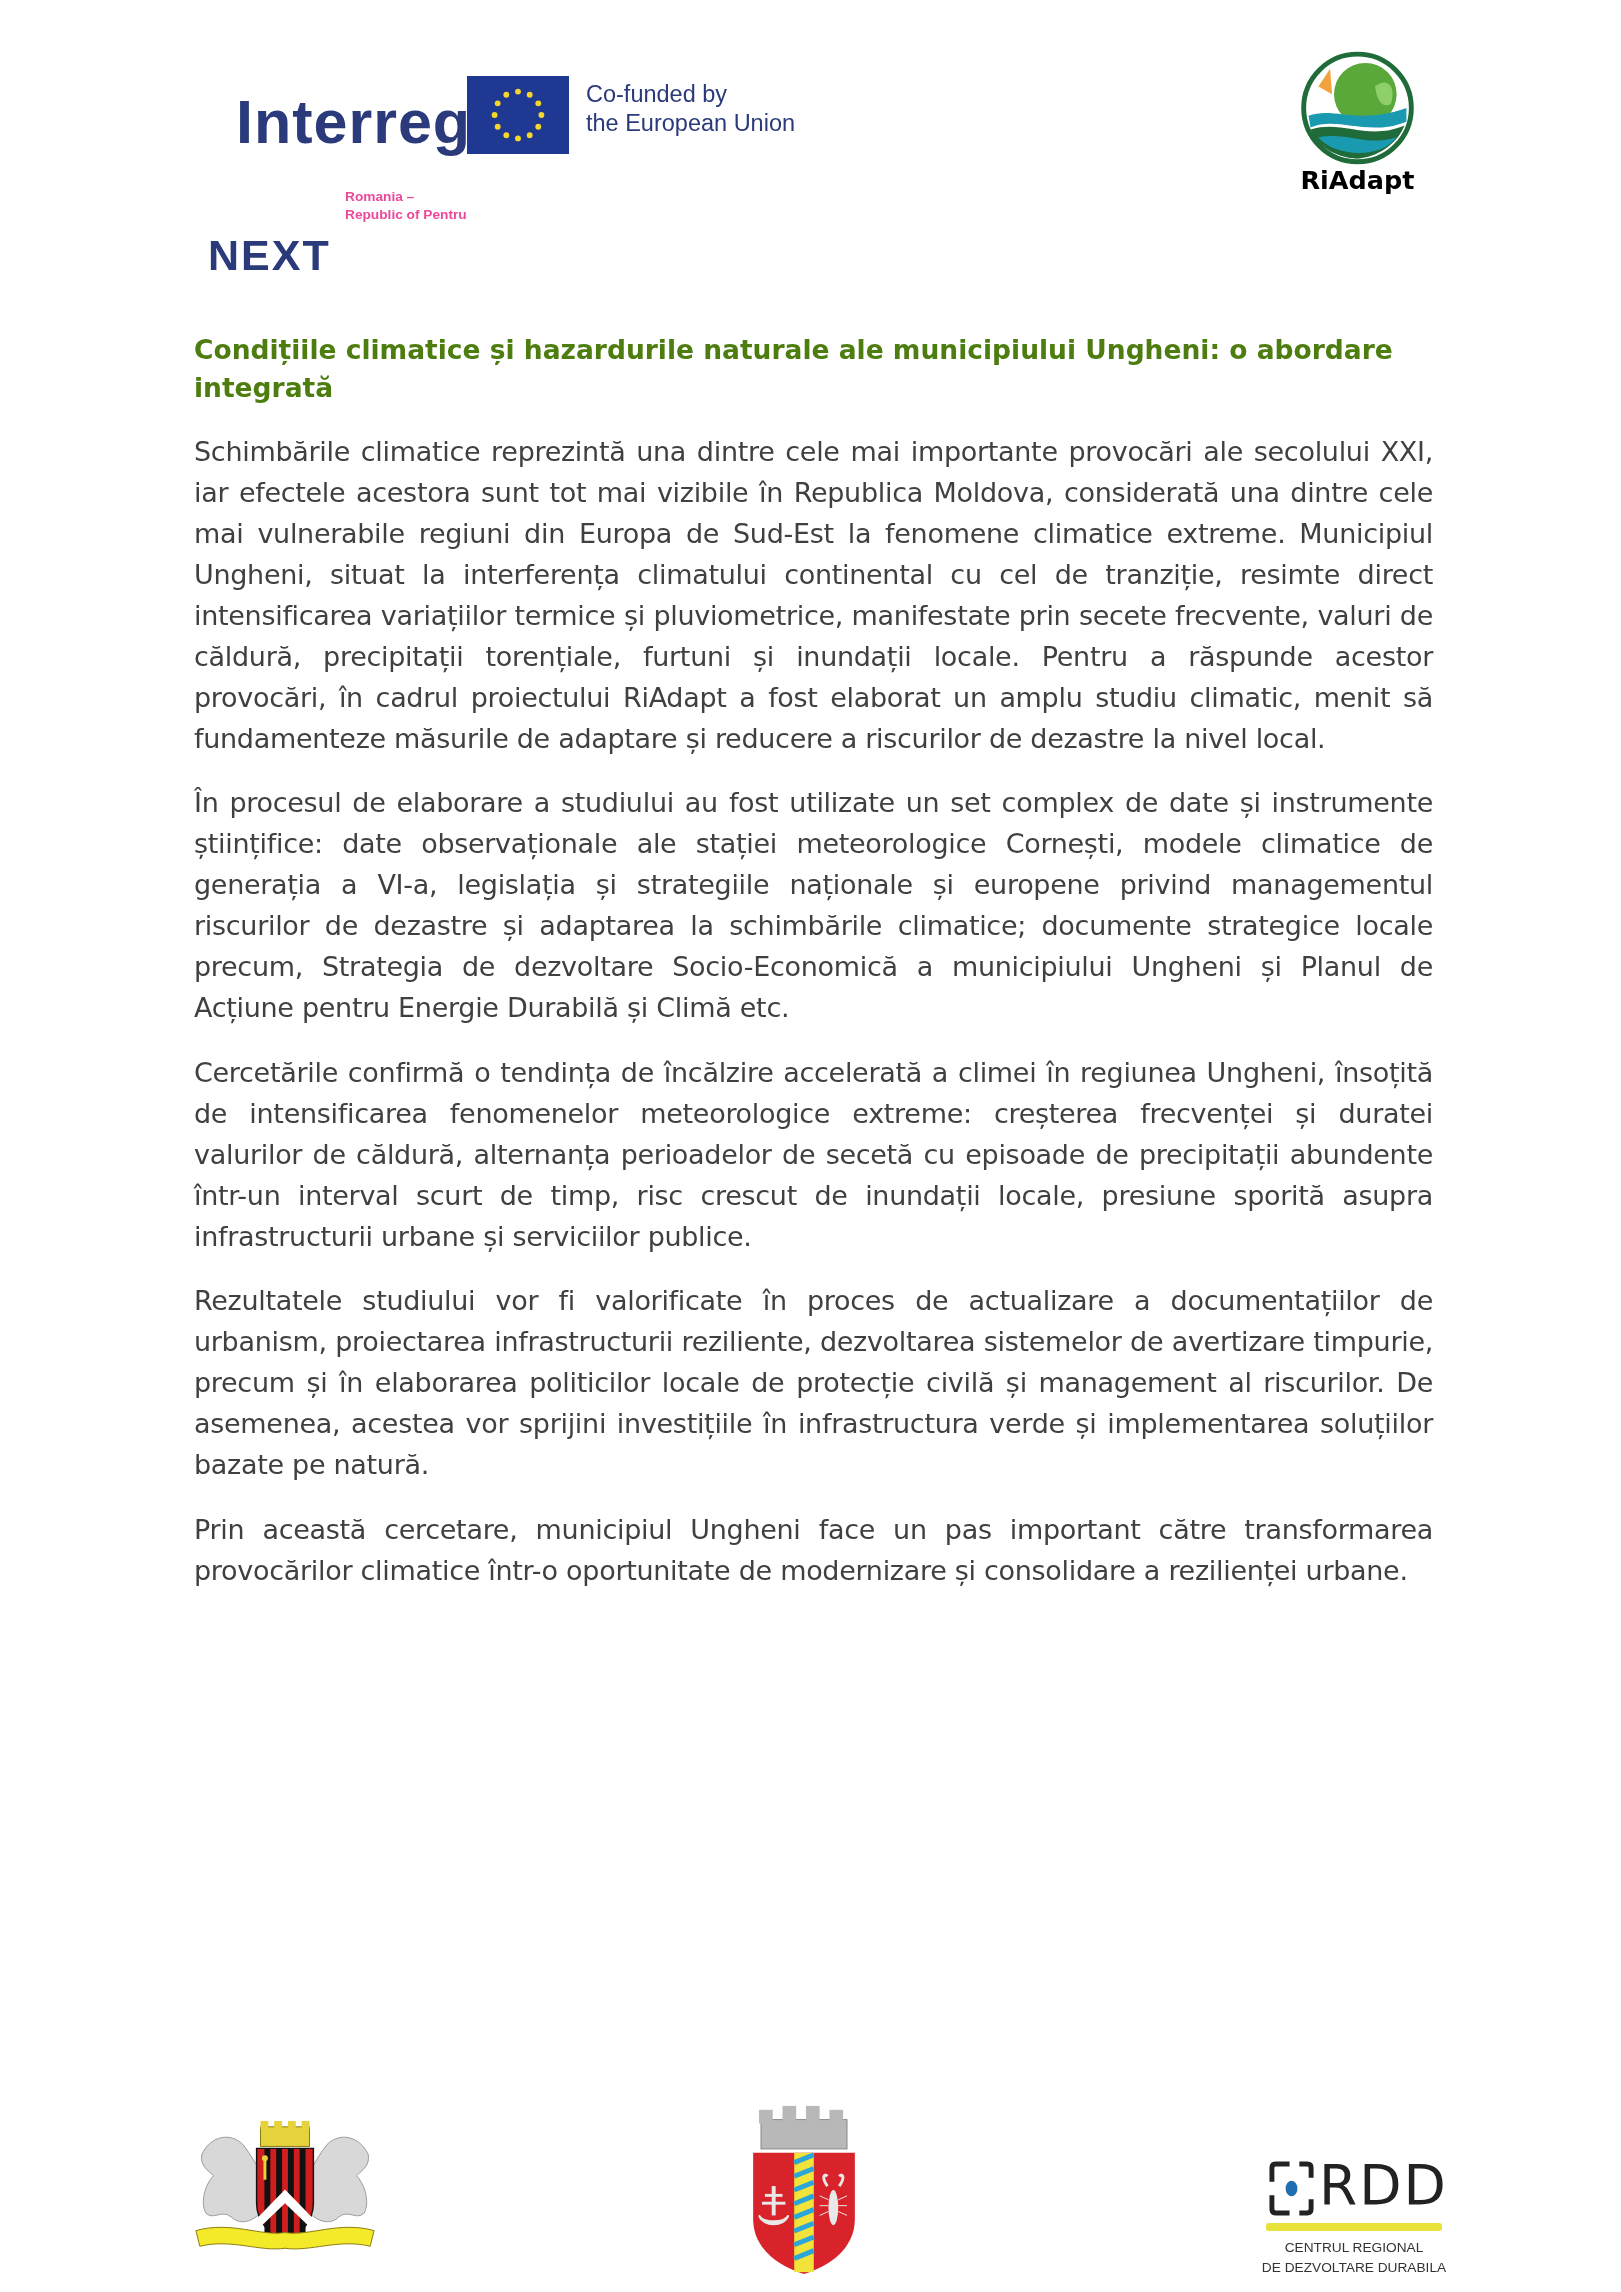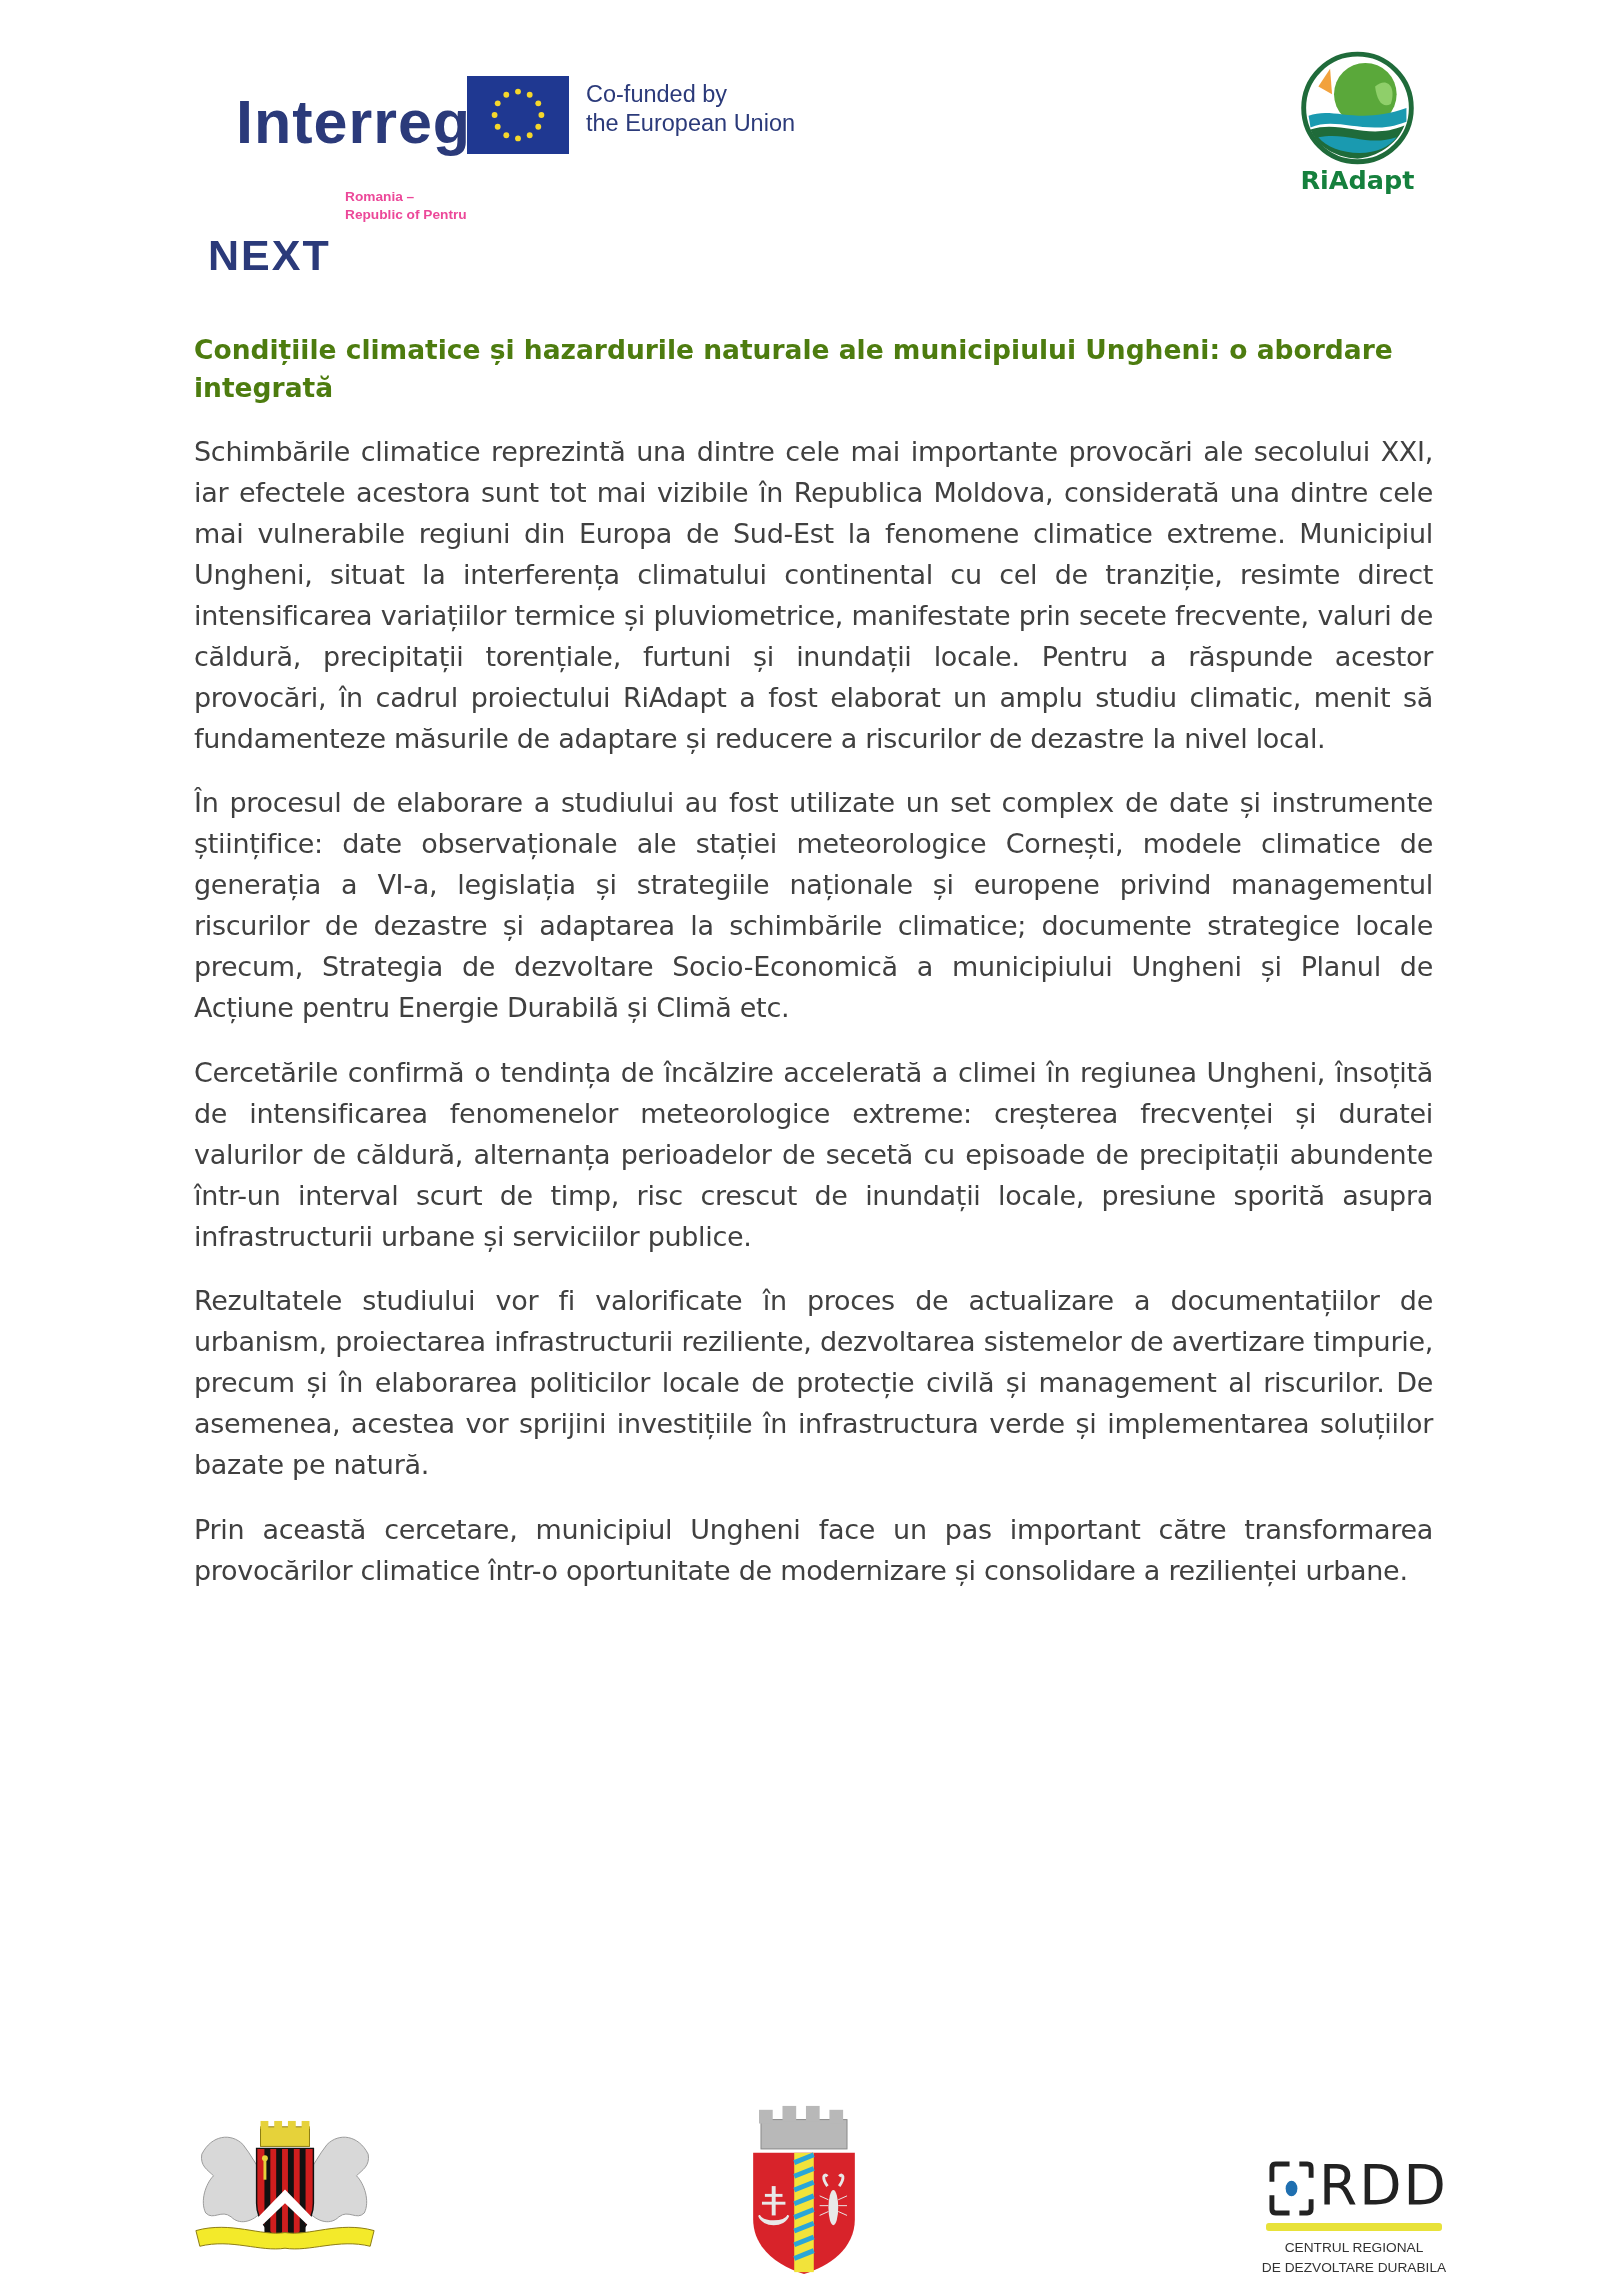--- a/index.html
+++ b/index.html
@@ -8,21 +8,21 @@
   
   .logo-interreg { position: absolute; left: 208px; top: 76px; width: 617px; height: 167px; }
   .interreg-word { position: absolute; left: 0; top: 15.7px; font-family: "Liberation Sans", sans-serif; font-weight: bold; font-size: 61px; letter-spacing: 1px; color: #2b3a7a; line-height: 1; margin-left: 28px; }
   .eu-flag { position: absolute; left: 259px; top: 0; width: 102px; height: 78px; background: #1f3891; }
   .eu-flag svg { position: absolute; left: 0; top: 0; }
   .cofund { position: absolute; left: 378px; top: 3.9px; font-family: "Liberation Sans", sans-serif; font-weight: normal; font-size: 23.5px; line-height: 29px; color: #2b3a7a; }
   .next-word { position: absolute; left: 0; top: 110px; font-family: "Liberation Sans", sans-serif; font-weight: bold; font-size: 43px; color: #2b3a7a; letter-spacing: 2px; line-height: 1; margin-top: 48px; }
   .next-sub { position: absolute; left: 137px; top: 112px; font-family: "Liberation Sans", sans-serif; font-weight: bold; font-size: 13.7px; line-height: 17.6px; color: #ec4899; }
 
   .logo-riadapt { position: absolute; left: 1289px; top: 47px; width: 137px; height: 157px; }
-  .riadapt-text { position: absolute; left: 0; top: 118px; width: 137px; text-align: center; font-family: "DejaVu Sans", sans-serif; font-weight: bold; font-size: 25.5px; color: #15803d; }
+  .riadapt-text { position: absolute; left: 0; top: 118px; width: 137px; text-align: center; font-family: "DejaVu Sans", sans-serif; font-weight: bold; font-size: 25.5px; color: #000000; }
 
   
   .content { position: absolute; left: 194px; top: 331px; width: 1239px; }
   .title { font-family: "DejaVu Sans", sans-serif; font-weight: bold; font-size: 26.5px; line-height: 38px; margin: 0 0 23.5px 0; color: #4d7c0f; }
   .para { font-family: "DejaVu Sans", sans-serif; font-size: 27px; line-height: 41px; text-align: justify; margin: 0 0 23.5px 0; color: #404040; letter-spacing: -0.3px; }
 
   
   .footer-logo { position: absolute; }
   .crest-left { left: 192px; top: 2115px; width: 186px; height: 147px; }
   .crest-mid { left: 745px; top: 2102px; width: 118px; height: 176px; }

